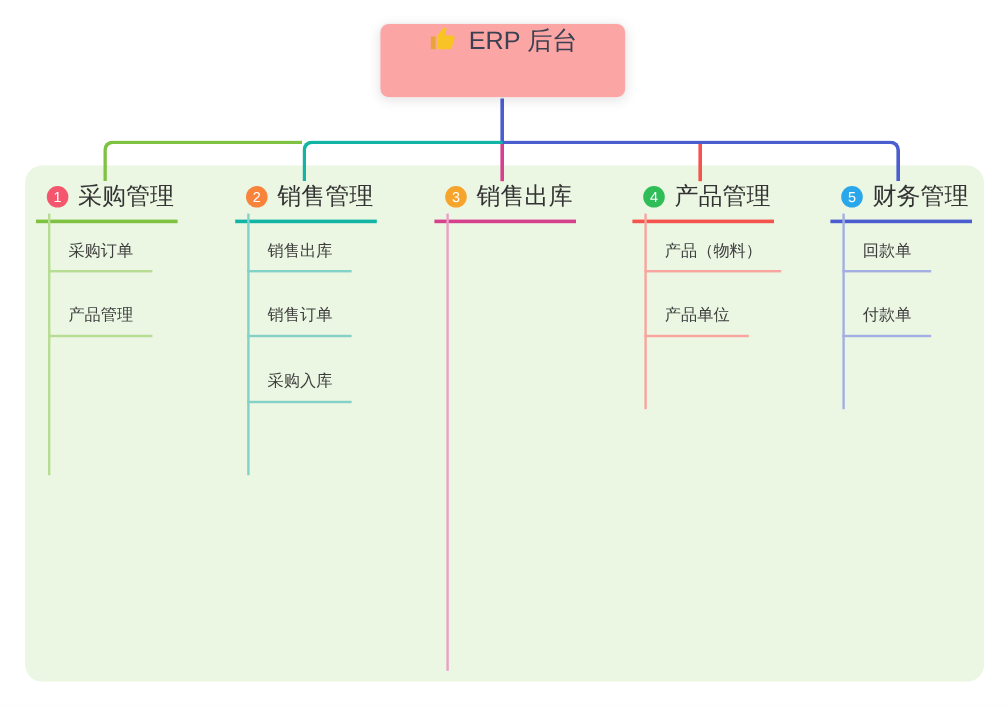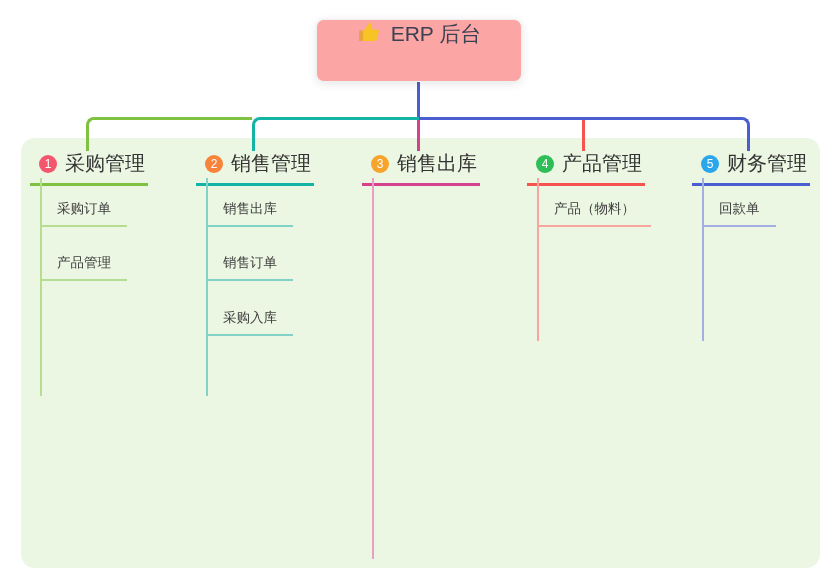--- a/index.html
+++ b/index.html
@@ -122,29 +122,35 @@
   <div class="branch" style="left: 527px; --main: #f4544d; --sub: #f8a59f; --badge: #2ebd57;">
     <div class="branch-header">
       <span class="badge">4</span>
       <span class="branch-label">产品管理</span>
     </div>
     <div class="vline" style="height:163px"></div>
     <div class="items">
       <div class="node">
           <span class="node-inner">产品（物料）</span>
         </div>
+      <div class="node">
+          <span class="node-inner">产品单位</span>
+        </div>
     </div>
   </div>
 
   <div class="branch" style="left: 692px; --main: #4a5ed0; --sub: #a3afe3; --badge: #2aa7ea;">
     <div class="branch-header">
       <span class="badge">5</span>
       <span class="branch-label">财务管理</span>
     </div>
     <div class="vline" style="height:163px"></div>
     <div class="items">
       <div class="node">
           <span class="node-inner">回款单</span>
         </div>
+      <div class="node">
+          <span class="node-inner">付款单</span>
+        </div>
     </div>
   </div>
 
 </div>
 
 </body></html>

